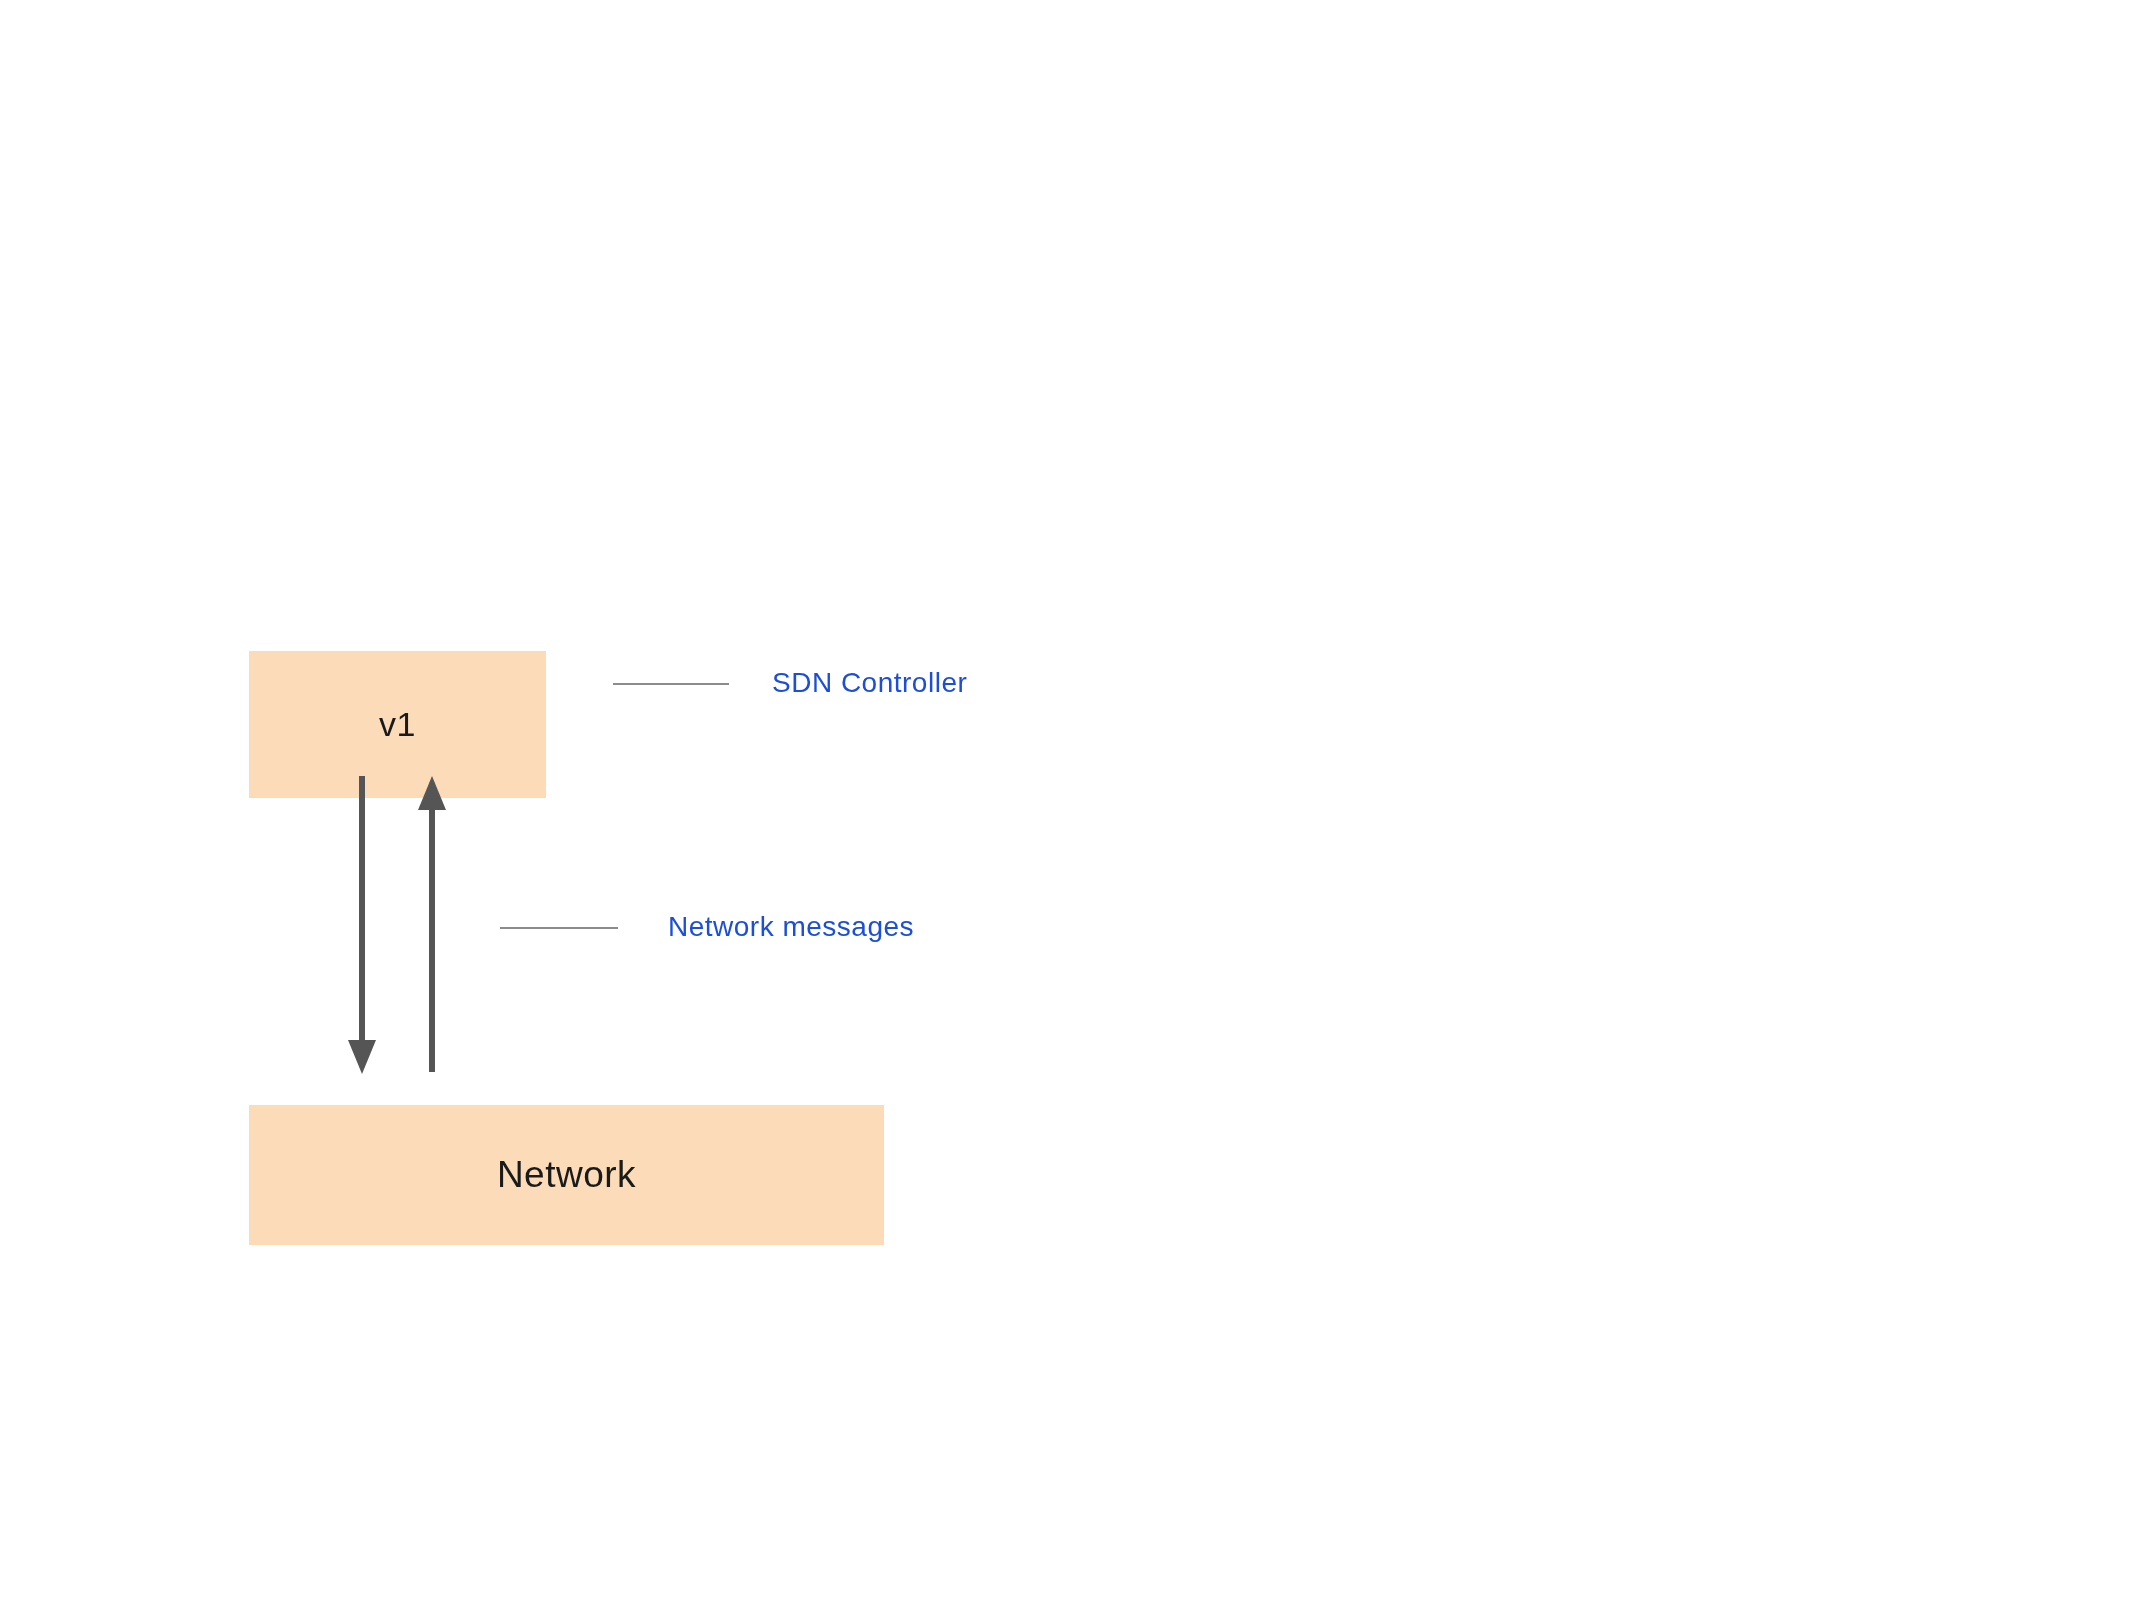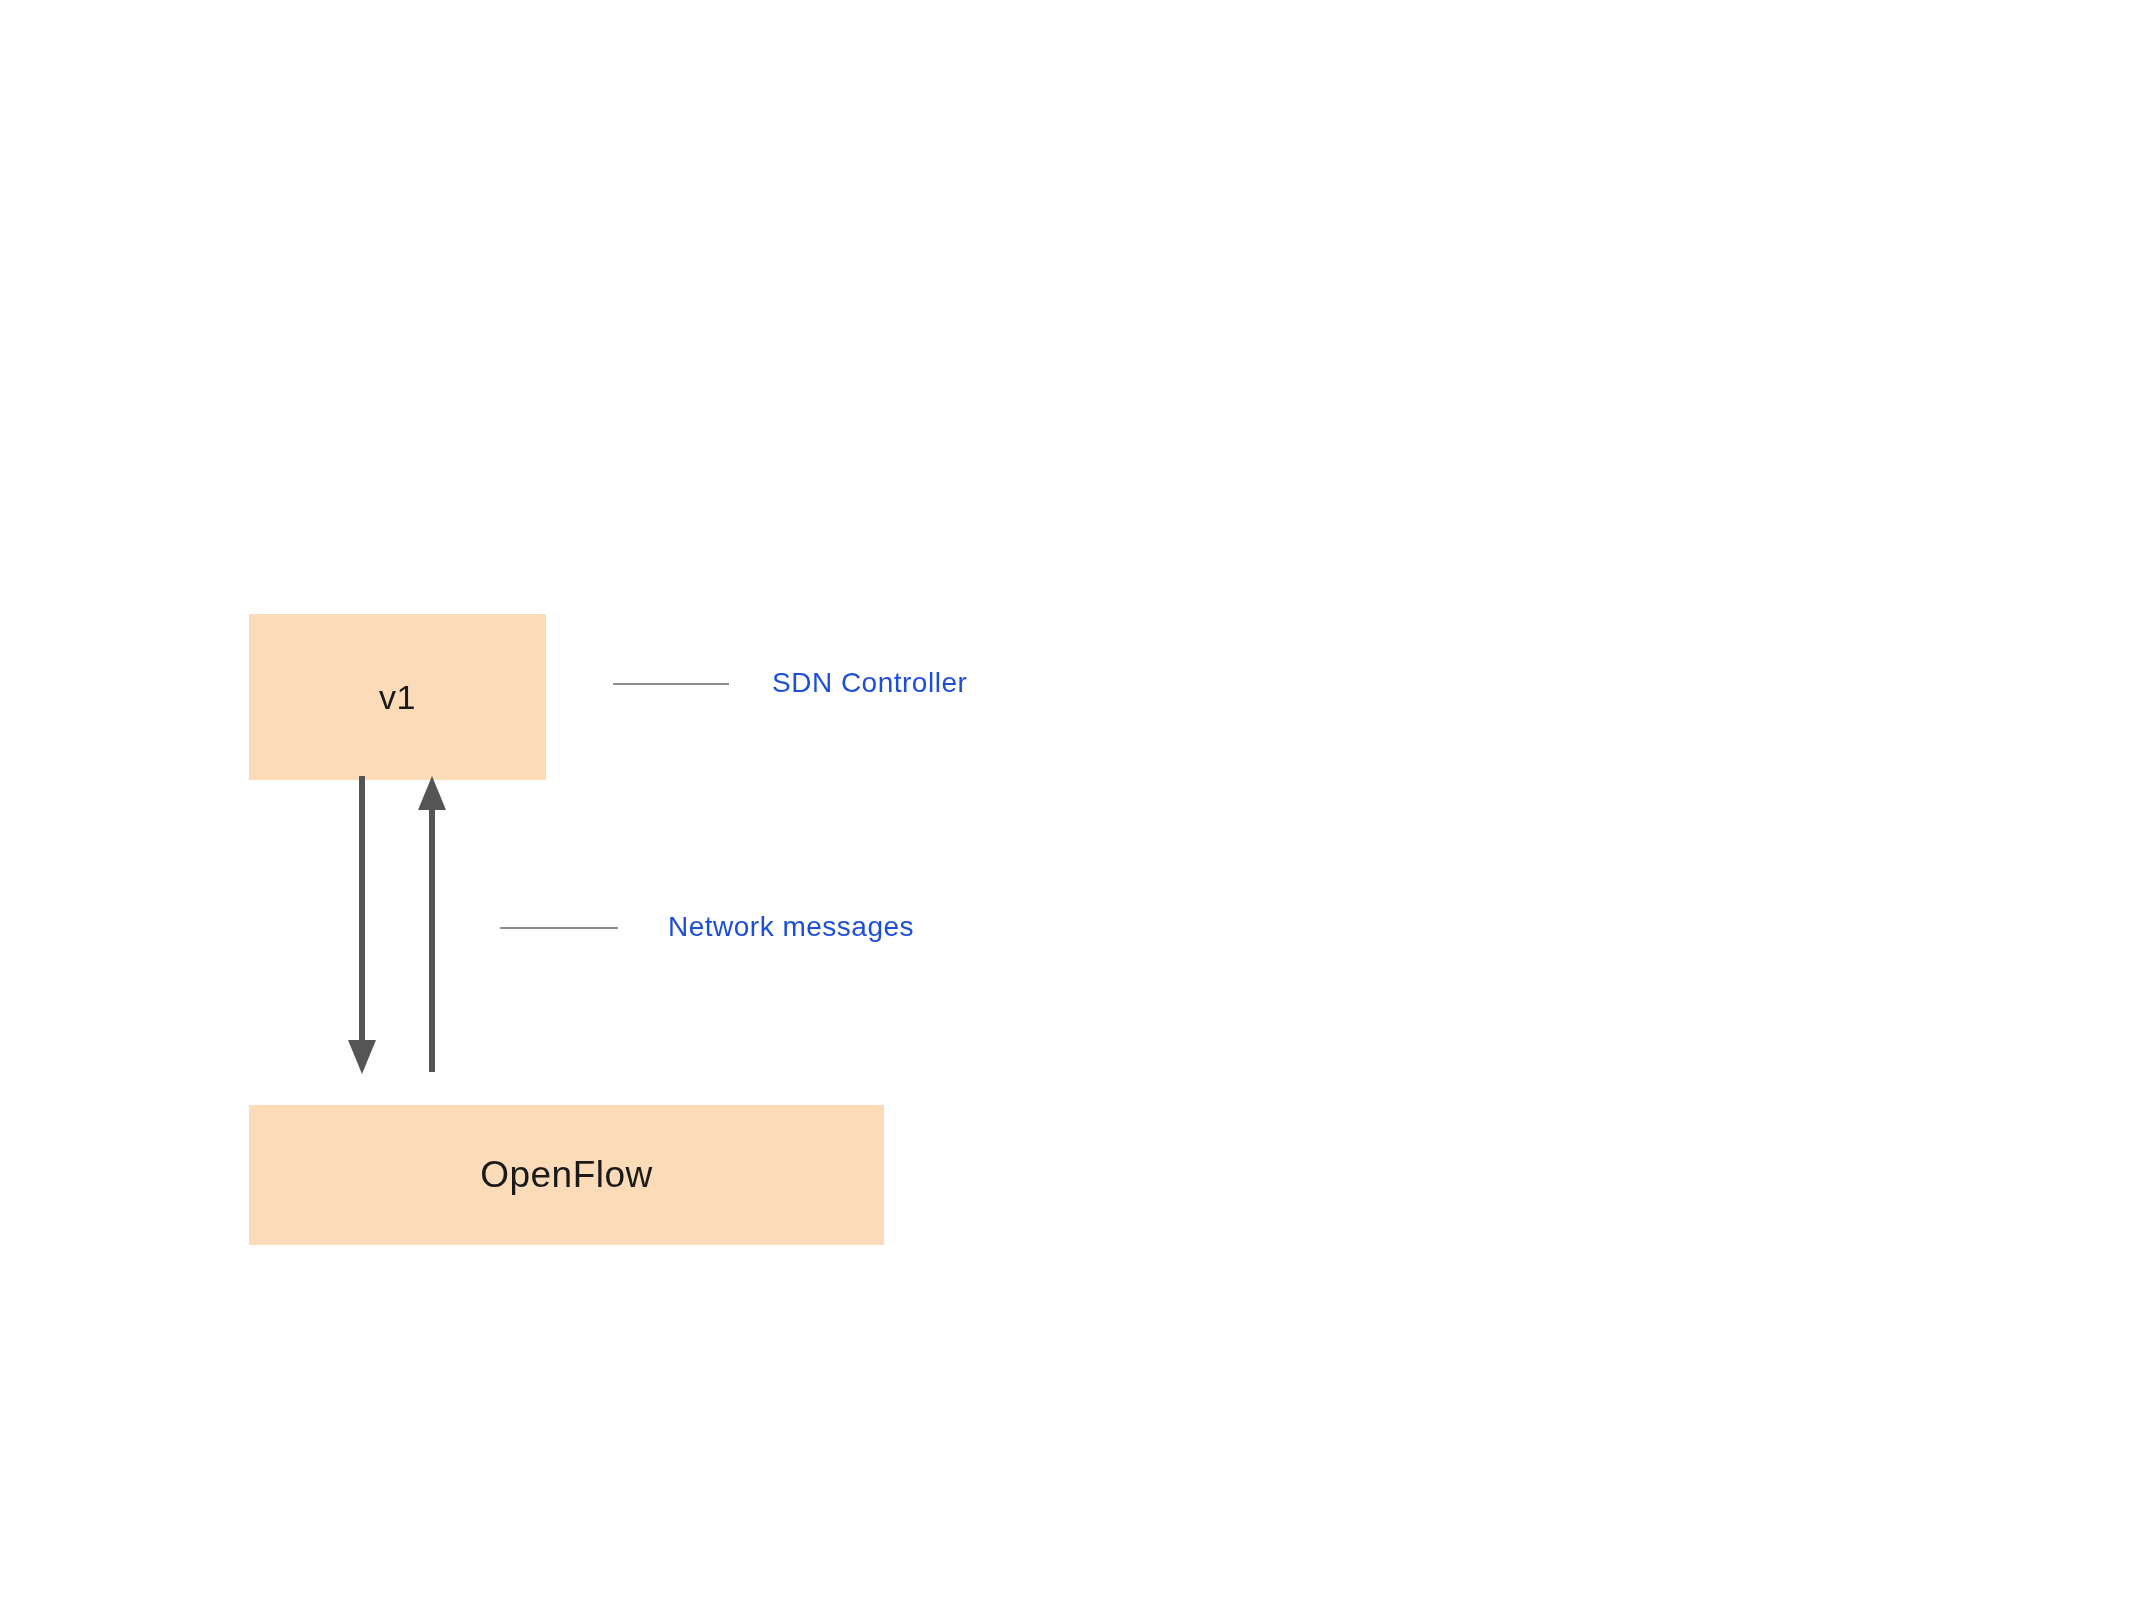--- a/index.html
+++ b/index.html
@@ -26,23 +26,23 @@
     display: flex;
     align-items: center;
     justify-content: center;
     font-size: 34px;
     letter-spacing: 0.5px;
     color: #1a1a1a;
   }
 
   .node-controller {
     left: 249px;
-    top: 614px;
+    top: 651px;
     width: 297px;
-    height: 166px;
+    height: 147px;
   }
 
   .node-network {
     left: 249px;
     top: 1105px;
     width: 635px;
     height: 140px;
     font-size: 37px;
   }
 
@@ -117,16 +117,16 @@
       <line x1="432" y1="1072" x2="432" y2="802" stroke="#555555" stroke-width="6"></line>
       <polygon points="418,810 446,810 432,776" fill="#555555"></polygon>
     </g>
   </svg>
 
   <div class="connector connector-messages"></div>
 
   <div class="diagram-label label-messages">Network messages</div>
 
   <div class="node node-network">
-    <span>OpenFlow</span>
+    <span>Network</span>
   </div>
 
 </div>
 
 </body></html>

